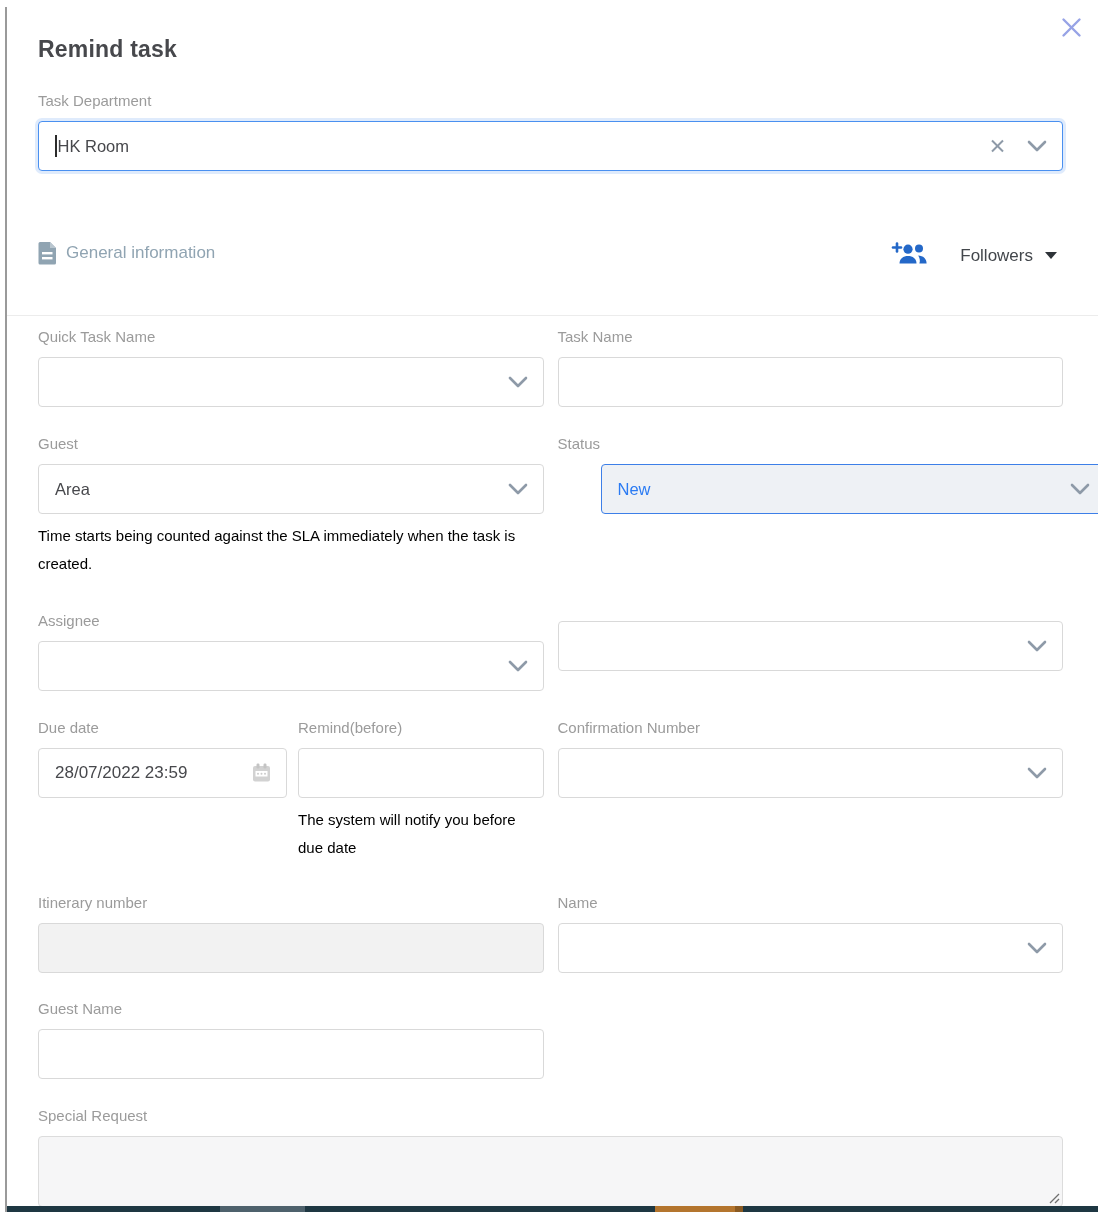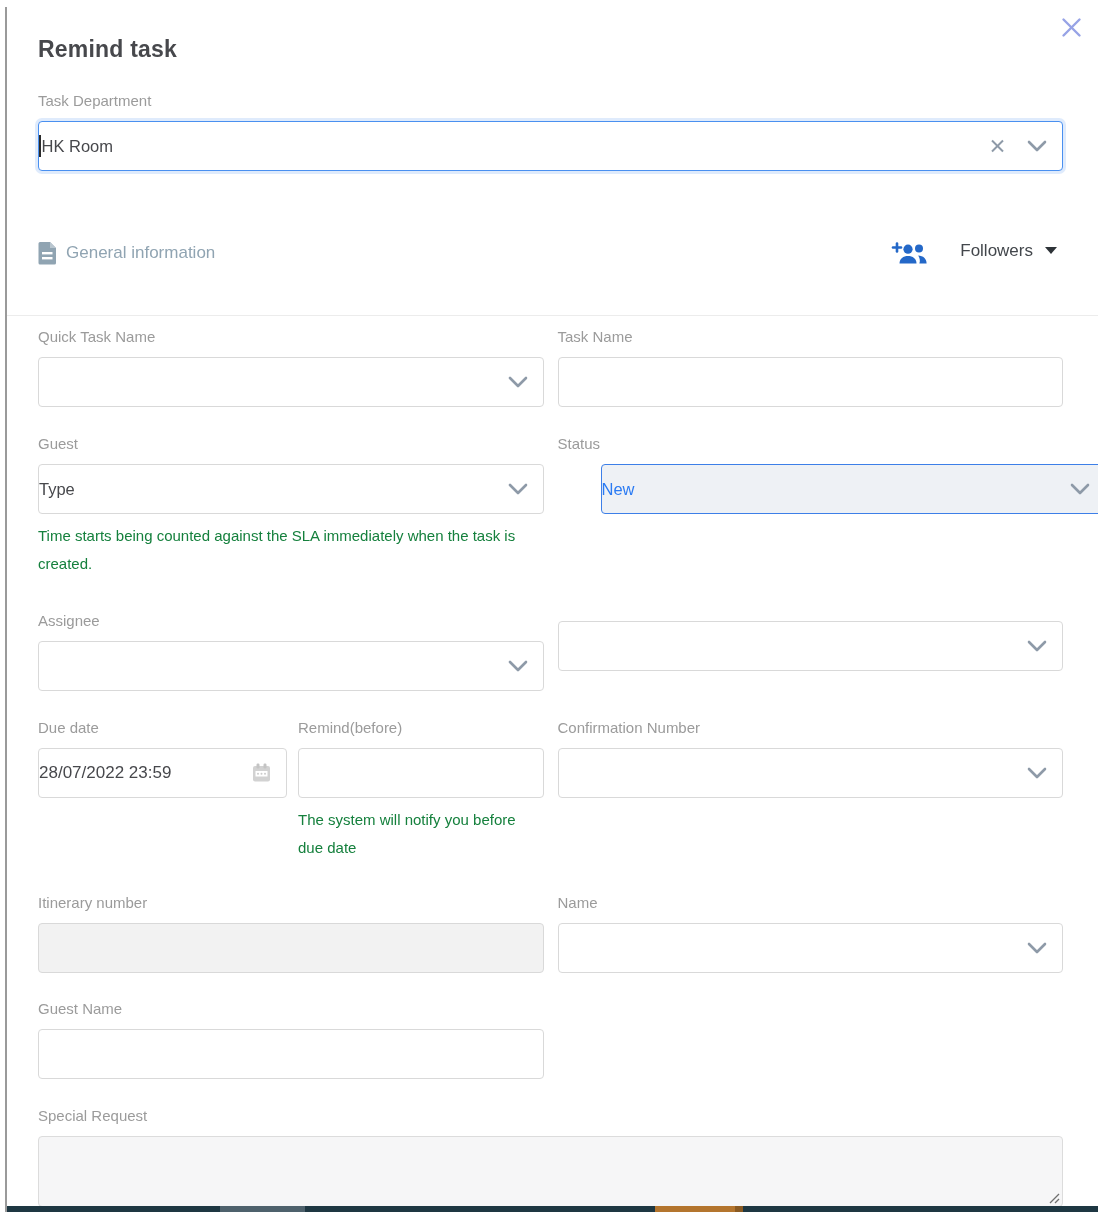--- a/index.html
+++ b/index.html
@@ -31,21 +31,21 @@
   }
   .field-label {
     font-size: 15px; color: #9b9b9b; line-height: 20px;
   }
   .mt-label { margin-top: 28px; }
   .box {
     height: 50px; margin-top: 10px;
     border: 1px solid #d9d9d9; border-radius: 4px;
     background: #ffffff;
     display: flex; align-items: center;
-    padding: 0 0;
+    padding: 0 16px;
     font-size: 16.5px; color: #47484c;
     position: relative;
     width: 100%;
   }
   .box.focused {
     border-color: #4a90f0;
     box-shadow: 0 0 0 3px rgba(77,144,240,.18);
   }
   .text-caret {
     display: inline-block; width: 1.5px; height: 22px;
@@ -62,21 +62,21 @@
   }
   .section-row {
     margin-top: 67px;
     display: flex; align-items: center; justify-content: space-between;
     height: 30px;
   }
   .section-title {
     display: flex; align-items: center; gap: 9px;
     font-size: 17px; font-weight: normal; color: #90a4b2;
   }
-  .followers-wrap { display: flex; align-items: flex-start; gap: 14px; }
+  .followers-wrap { display: flex; align-items: flex-end; gap: 14px; }
   .add-followers-btn {
     background: none; border: none; cursor: pointer;
     display: flex; align-items: center; padding: 0 18px 0 0;
   }
   .followers-dd {
     display: flex; align-items: center; gap: 12px;
     font-size: 17px; color: #43474c; cursor: pointer;
     background: none; border: none; font-family: inherit;
     padding-right: 6px;
   }
@@ -93,21 +93,21 @@
     display: grid; grid-template-columns: 1fr 1fr; column-gap: 14px;
     align-items: start;
   }
   .subgrid2 {
     display: grid; grid-template-columns: 249px 1fr; column-gap: 11px;
     align-items: start;
   }
   .row1 { margin-top: 11px; }
   .row-gap { margin-top: 27px; }
   .helper-text {
-    font-size: 15px; color: #15803d; line-height: 28px;
+    font-size: 15px; color: #000000; line-height: 28px;
     margin-top: 8px; padding-right: 10px;
   }
   input.text-input {
     outline: none; font-family: inherit;
   }
   input.text-input::placeholder { color: #b5b5b5; }
   .box.disabled { background: #f2f2f2; }
   .status-box {
     background: #eef1f5; border-color: #3d7fe8; color: #2b7bf3; margin-left: 43px;
   }
@@ -218,21 +218,21 @@
     <div>
       <div class="field-label">Task Name</div>
       <input class="box text-input" value="" style="">
     </div>
   </div>
 
   <div class="grid2 row-gap">
     <div>
       <div class="field-label">Guest</div>
       <div class="box select-box">
-        <span>Type</span>
+        <span>Area</span>
         <span class="chevron">
           <svg width="20" height="12" viewBox="0 0 20 12">
               <polyline points="2,2 10,10 18,2" fill="none" stroke="#8e9aa8" stroke-width="2.6" stroke-linecap="round" stroke-linejoin="round"></polyline>
             </svg>
         </span>
       </div>
       <div class="helper-text">Time starts being counted against the SLA immediately when the task is created.</div>
     </div>
     <div>
       <div class="field-label">Status</div>

